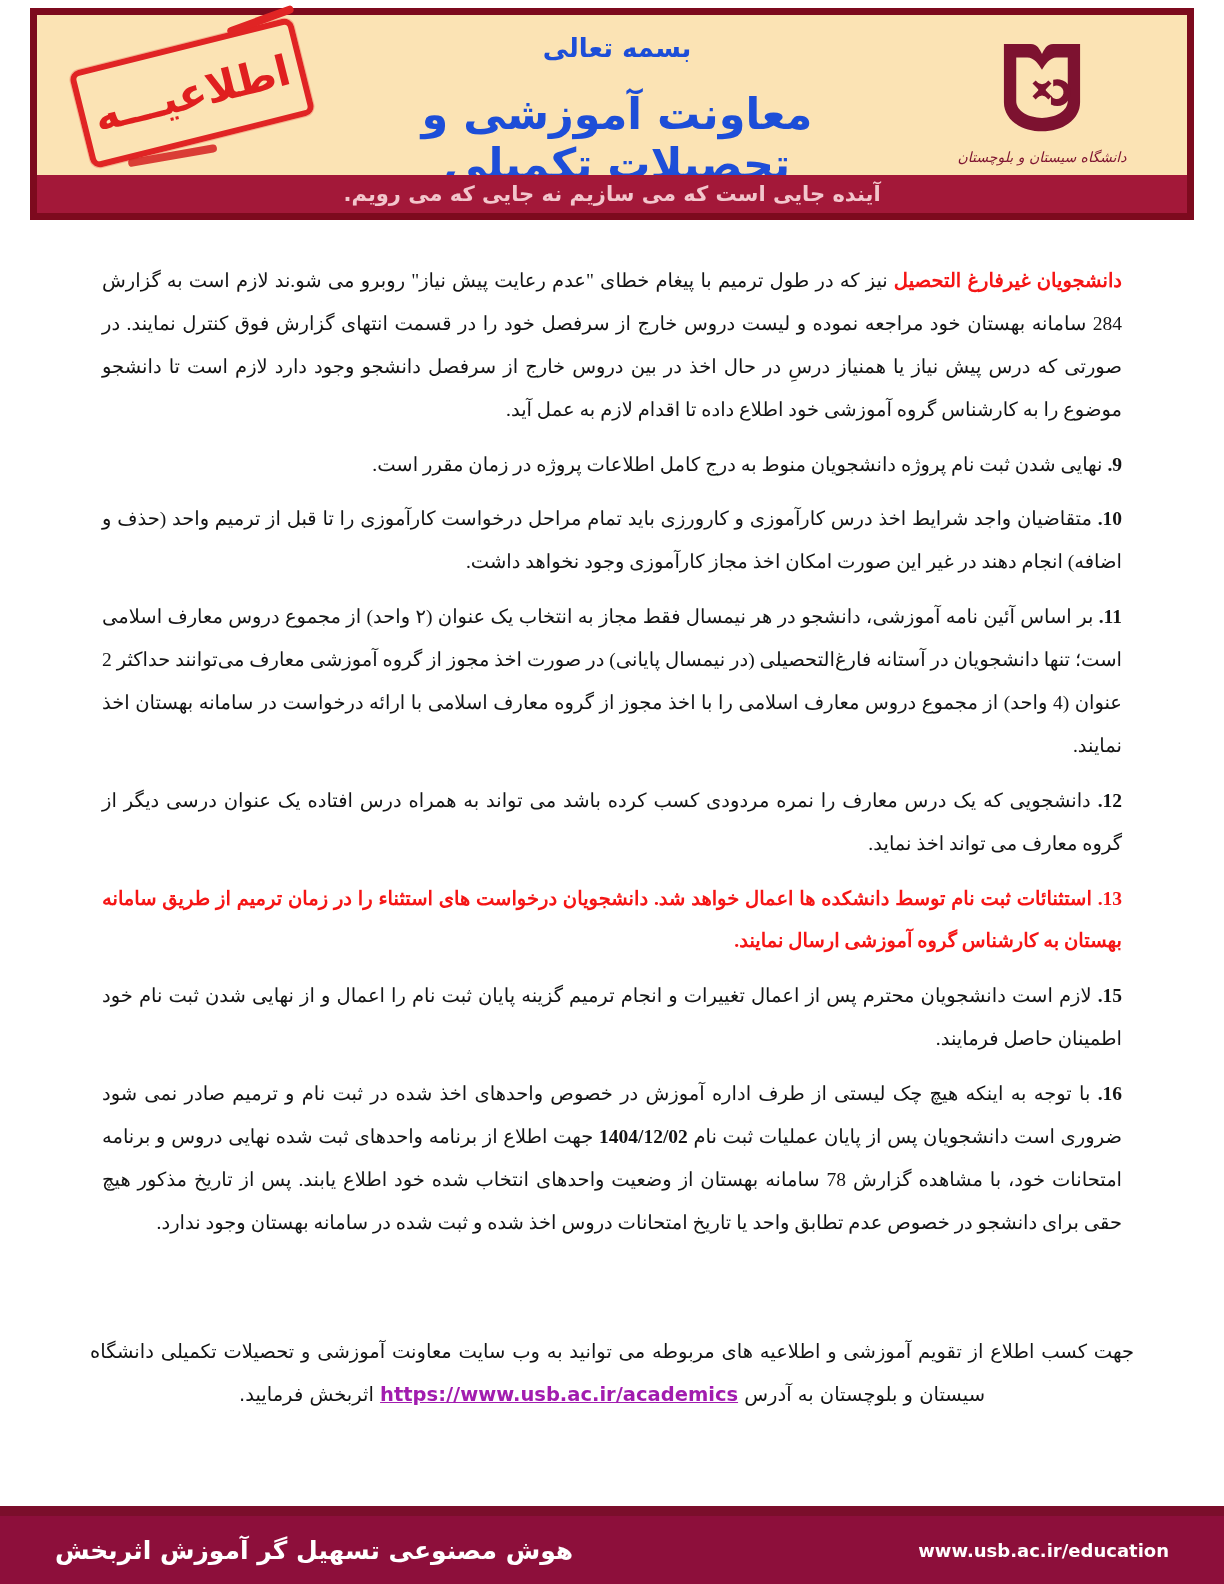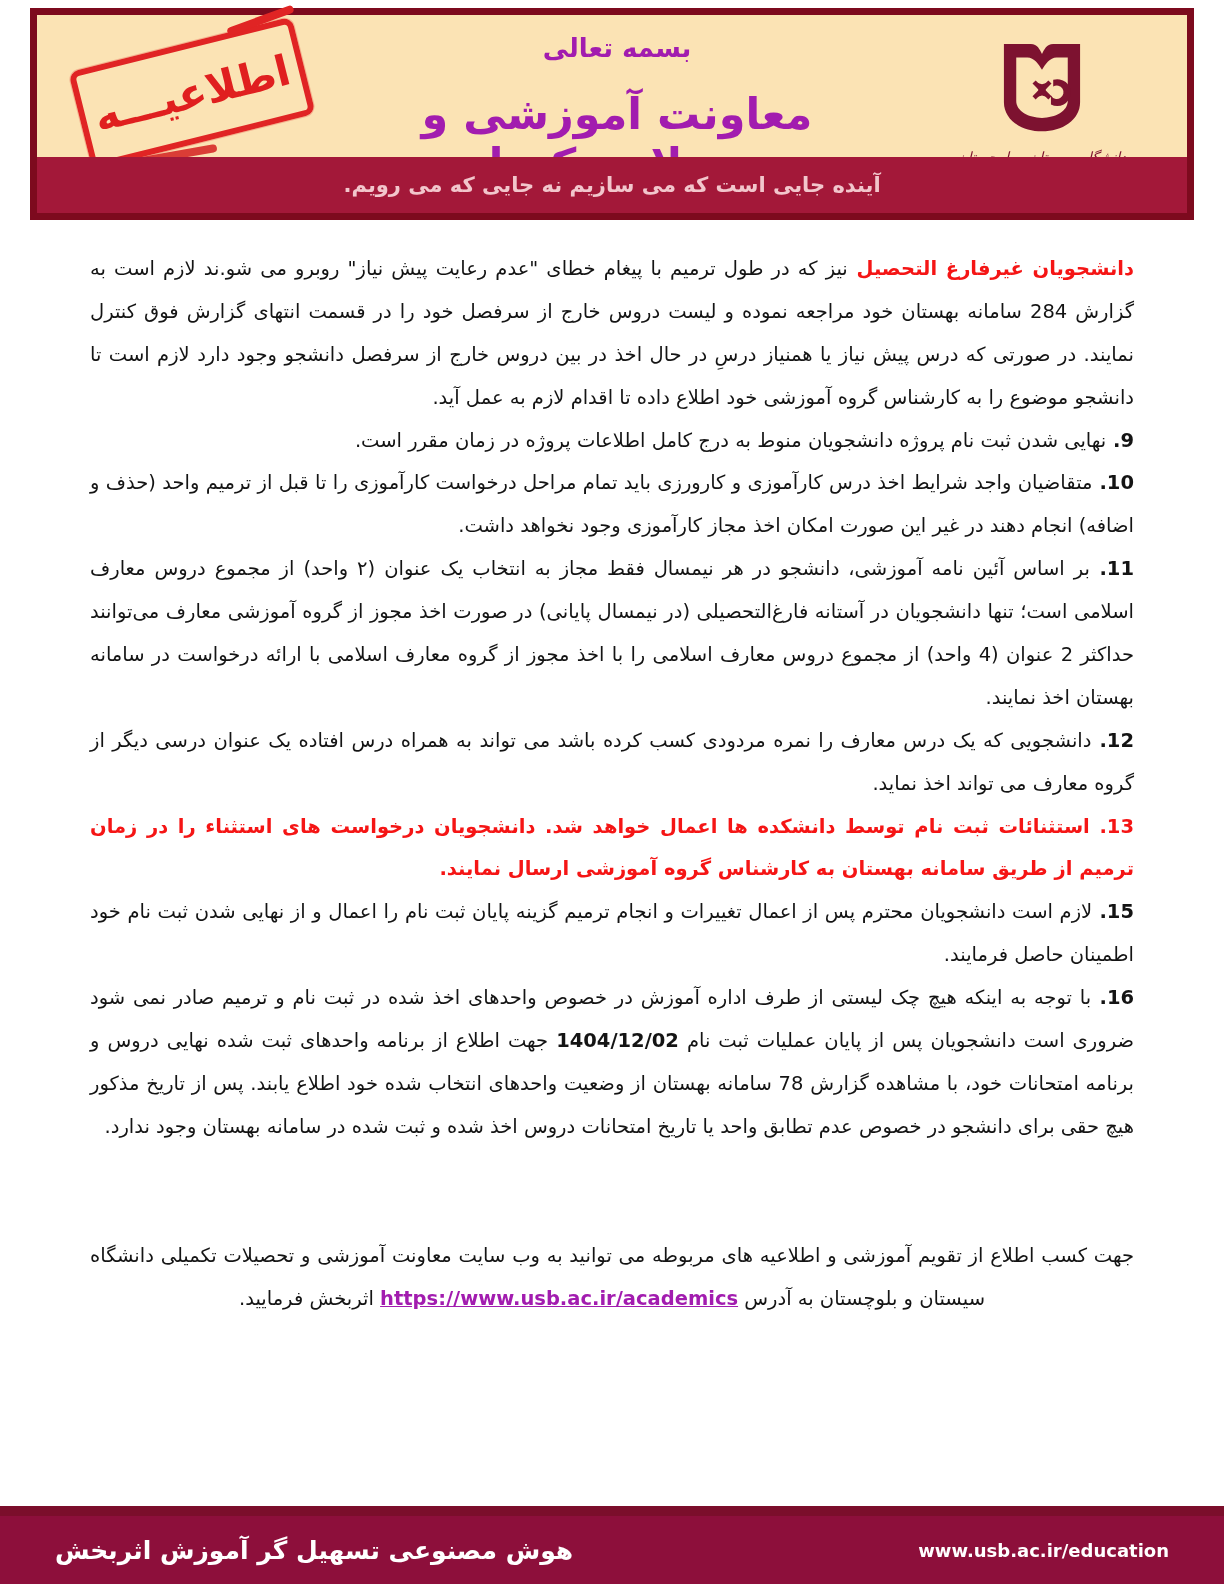--- a/index.html
+++ b/index.html
@@ -29,43 +29,43 @@
     width:70px; height:8px; background:#e02424; transform:rotate(-6deg); border-radius:4px;
   }
   .stamp:after{
     content:""; position:absolute; inset:auto auto -16px 30px;
     width:90px; height:8px; background:#d32020; transform:rotate(4deg); border-radius:4px; opacity:.85;
   }
   .stamp-text { color:#e01f1f; font-size:42px; font-weight:bold; }
 
   .header-titles {
     position:absolute; top:10px; right:320px; left:330px;
-    text-align:center; color:#a21caf;
+    text-align:center; color:#1d4ed8;
   }
   .besmele { font-size:26px; font-weight:bold; margin-top:8px; }
   .deputy-title { font-size:43px; font-weight:bold; margin-top:26px; }
 
   .logo-block {
     position:absolute; top:24px; left:auto; right:50px; width:190px; text-align:center;
   }
   .logo-caption { color:#7d1230; font-size:14px; margin-top:2px; font-style:italic; }
 
   .motto-strip {
-    position:absolute; bottom:0; left:0; right:0; height:56px;
+    position:absolute; bottom:0; left:0; right:0; height:38px;
     background:#a31839; display:flex; align-items:center; justify-content:center;
   }
   .motto-text { color:#f2c6cc; font-size:21px; font-weight:bold; }
 
   
   .doc-body {
     position:absolute; top:248px; right:90px; left:90px;
     font-size:19.5px; line-height:2.2; color:#141414;
     text-align:justify;
   }
-  .item { margin:0; }
+  .item { margin:12px;font-family:Liberation Serif, serif; }
   .item .num { font-weight:bold; }
   .seg-red  { color:#f51515; font-weight:bold; }
   .seg-bold { font-weight:bold; }
 
   .closing {
     margin-top:86px; text-align:justify; text-align-last:center;
   }
   .closing a {
     color:#a21caf; font-weight:bold; text-decoration:underline;
     unicode-bidi:embed;

